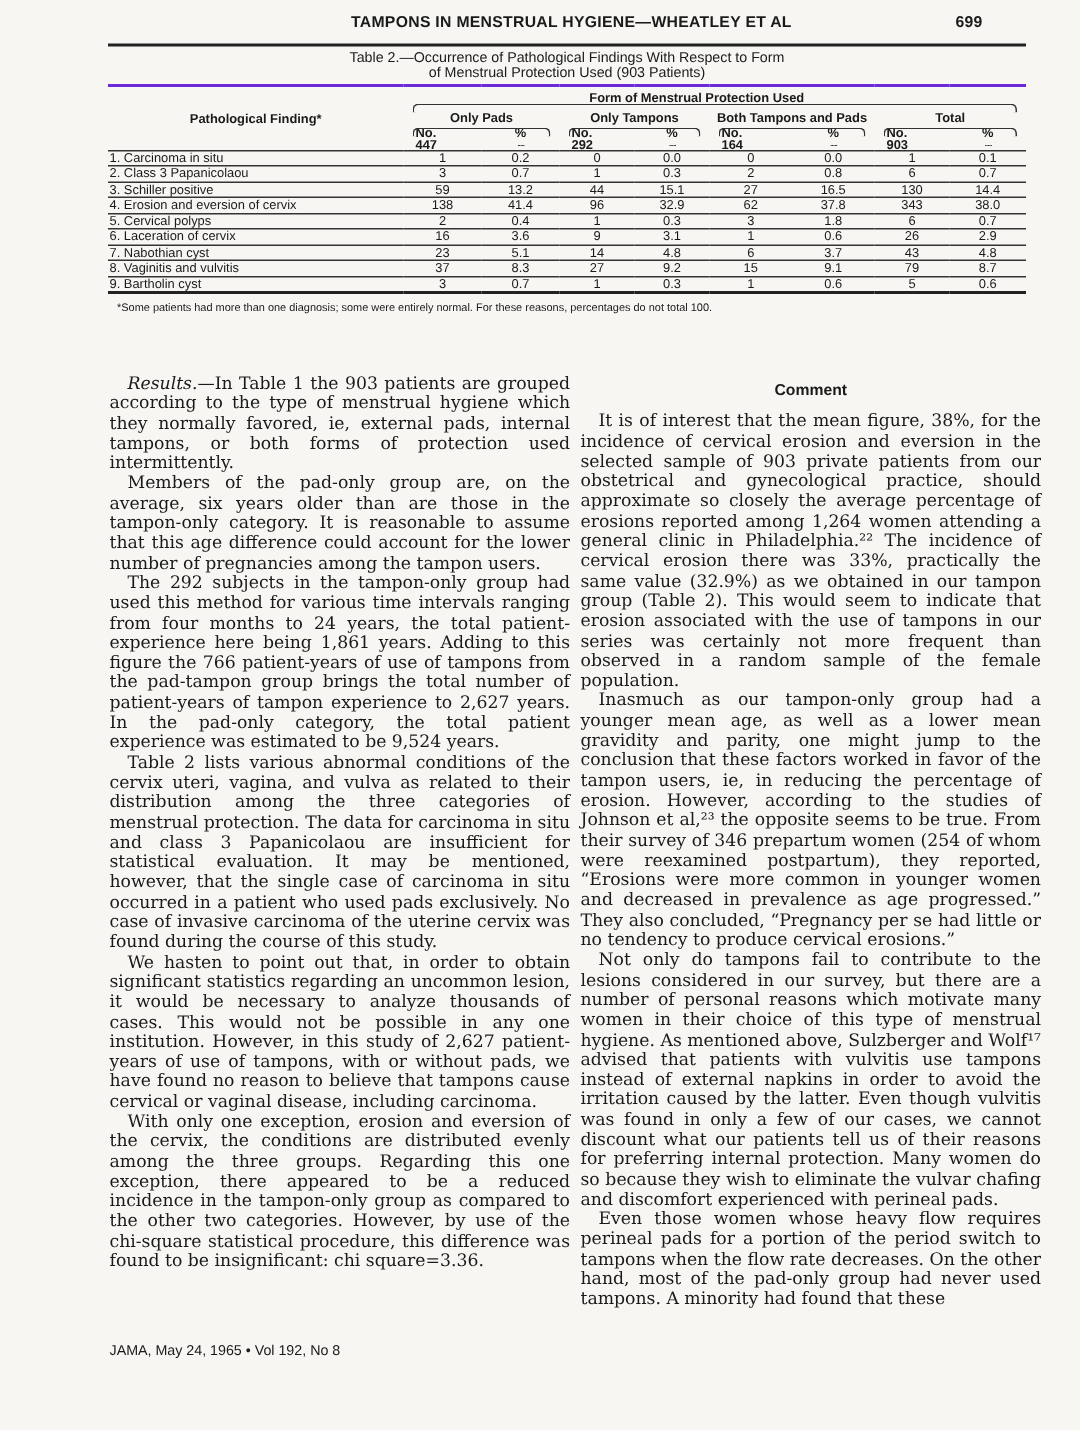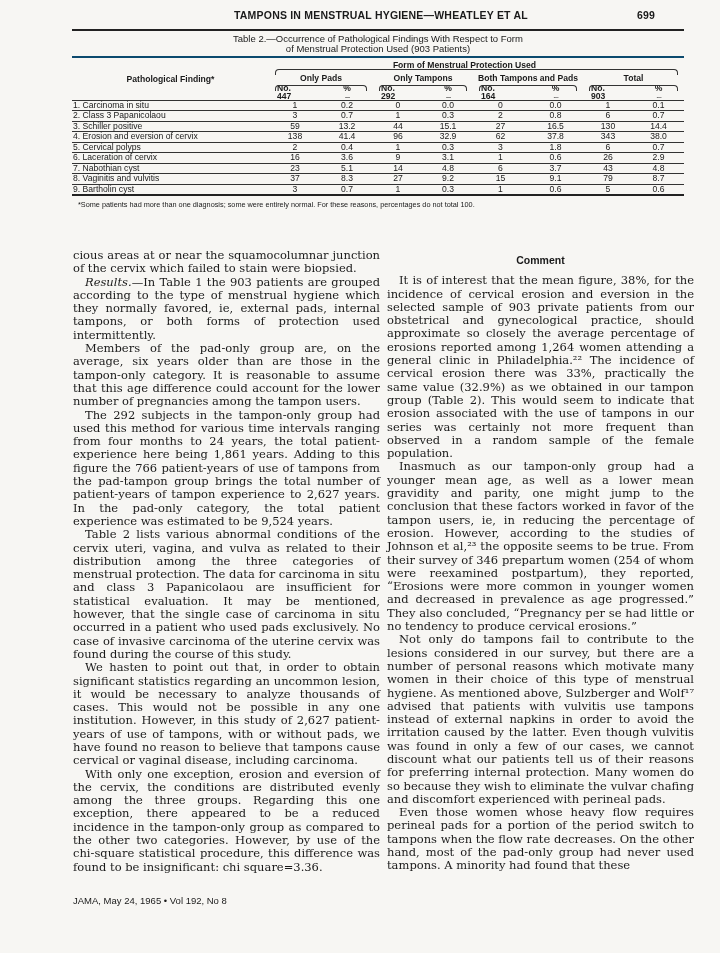--- a/index.html
+++ b/index.html
@@ -18,21 +18,21 @@
   .table-wrap .rule-thick { height: 2px; background: #222; }
   .caption {
     font-family: "Liberation Sans", sans-serif; font-size: 9.5px; text-align: center;
     line-height: 10px; padding: 3px 0 2px 0;
   }
   table.data {
     width: 612px; border-collapse: collapse;
     font-family: "Liberation Sans", sans-serif; font-size: 8.6px;
   }
   table.data th { font-weight: bold; padding: 0; }
-  table.data .top-rule td, table.data .top-rule th { border-top: 2px solid #0c4a6e; }
+  table.data .top-rule td, table.data .top-rule th { border-top: 2px solid #6d28d9; }
   .brace-cell { position: relative; height: 14px; }
   .brace {
     position: absolute; left: 6px; right: 6px; top: 11px; height: 5px;
     border-top: 1px solid #333; border-left: 1px solid #333; border-right: 1px solid #333;
     border-radius: 4px 4px 0 0;
   }
   .brace-small { top: 13px; }
   .grp { text-align: center; height: 12px; }
   .sub th { text-align: left; font-size: 8.6px; line-height: 8px; padding-top: 2px; padding-bottom: 1px; }
   .sub th.pct { text-align: center; }
@@ -216,21 +216,20 @@
           <td class="num">0.6</td>
           <td class="num">5</td>
           <td class="num">0.6</td>
         </tr>
       </tbody>
   </table>
   <div class="footnote">*Some patients had more than one diagnosis; some were entirely normal. For these reasons, percentages do not total 100.</div>
 </div>
 
 <div class="col left">
-  <p class="noindent">cious areas at or near the squamocolumnar junction of the cervix which failed to stain were biopsied.</p>
   <p><span class="em">Results.</span><span>—In Table 1 the 903 patients are grouped according to the type of menstrual hygiene which they normally favored, ie, external pads, internal tampons, or both forms of protection used intermittently.</span></p>
   <p>Members of the pad-only group are, on the average, six years older than are those in the tampon-only category. It is reasonable to assume that this age difference could account for the lower number of pregnancies among the tampon users.</p>
   <p>The 292 subjects in the tampon-only group had used this method for various time intervals ranging from four months to 24 years, the total patient-experience here being 1,861 years. Adding to this figure the 766 patient-years of use of tampons from the pad-tampon group brings the total number of patient-years of tampon experience to 2,627 years. In the pad-only category, the total patient experience was estimated to be 9,524 years.</p>
   <p>Table 2 lists various abnormal conditions of the cervix uteri, vagina, and vulva as related to their distribution among the three categories of menstrual protection. The data for carcinoma in situ and class 3 Papanicolaou are insufficient for statistical evaluation. It may be mentioned, however, that the single case of carcinoma in situ occurred in a patient who used pads exclusively. No case of invasive carcinoma of the uterine cervix was found during the course of this study.</p>
   <p>We hasten to point out that, in order to obtain significant statistics regarding an uncommon lesion, it would be necessary to analyze thousands of cases. This would not be possible in any one institution. However, in this study of 2,627 patient-years of use of tampons, with or without pads, we have found no reason to believe that tampons cause cervical or vaginal disease, including carcinoma.</p>
   <p>With only one exception, erosion and eversion of the cervix, the conditions are distributed evenly among the three groups. Regarding this one exception, there appeared to be a reduced incidence in the tampon-only group as compared to the other two categories. However, by use of the chi-square statistical procedure, this difference was found to be insignificant: chi square=3.36.</p>
 </div>
 
 <div class="col right">
   <p class="heading">Comment</p>

